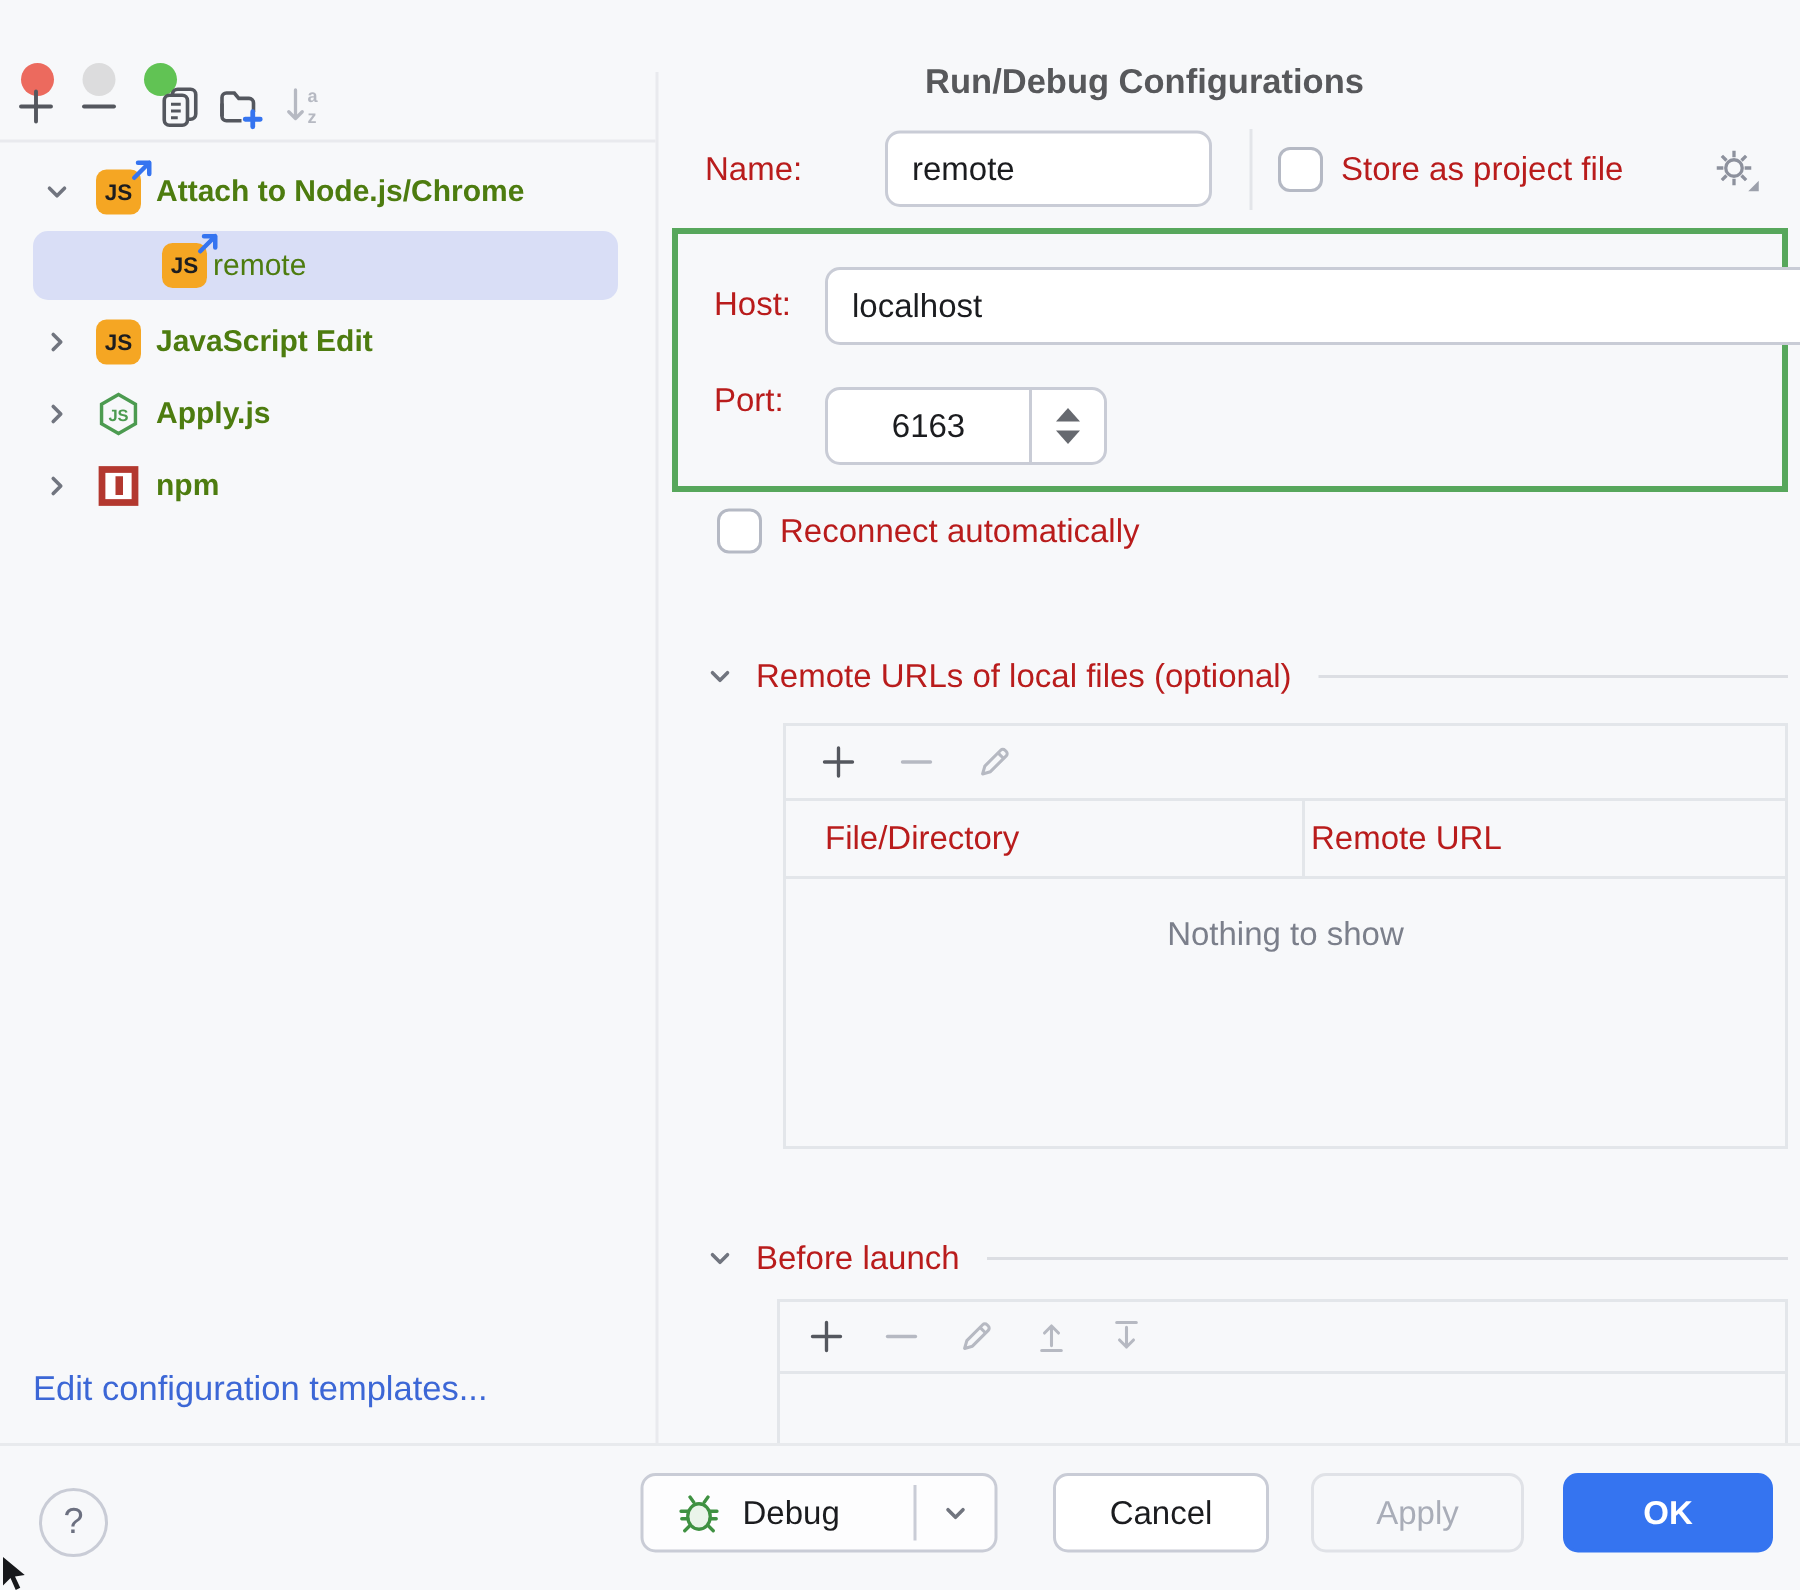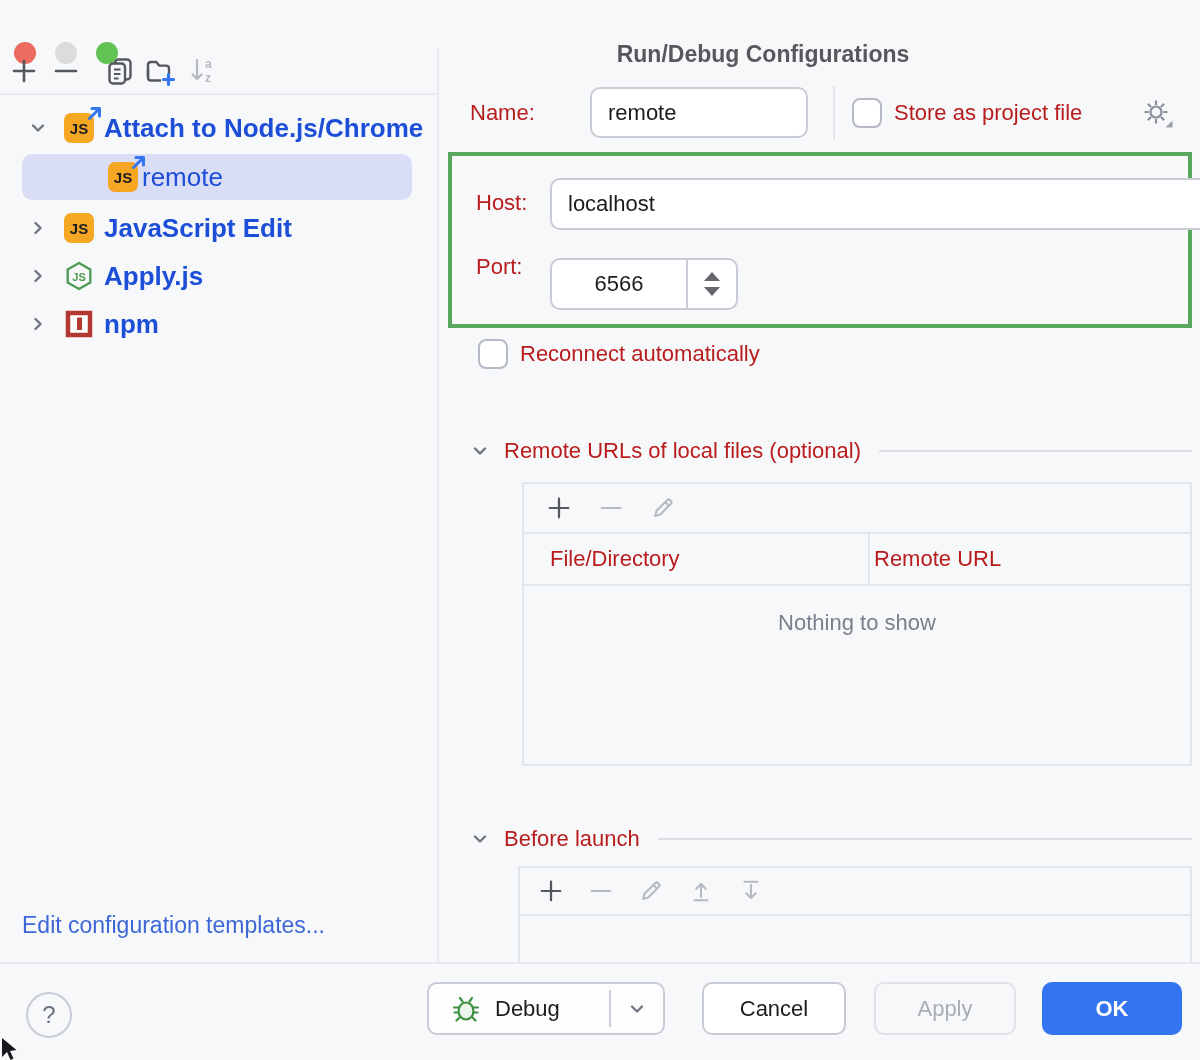--- a/index.html
+++ b/index.html
@@ -22,21 +22,21 @@
   .win-title {
     position:absolute; top:5px; left:763px; transform:translateX(-50%);
     font-size:23px; font-weight:700; color:#57585b; white-space:nowrap;
   }
 
   
   .left-toolbar { position:absolute; left:0; top:48px; width:437px; height:47px; border-bottom:2px solid #e9eaee; }
   .tb-icon { position:absolute; top:7px; width:32px; height:32px; display:flex; align-items:center; justify-content:center; cursor:default; }
 
   .tree-row { position:absolute; left:0; width:437px; height:48px; display:flex; align-items:center; }
-  .tree-label { font-size:26px; color:#1d4ed8; white-space:nowrap; }
+  .tree-label { font-size:20px; color:#4d7c0f; white-space:nowrap; }
   .bold { font-weight:700; }
   .sel-bg { position:absolute; left:22px; top:154px; width:390px; height:46px; background:#d9def6; border-radius:10px; }
   .chev { width:20px; height:20px; flex:0 0 auto; }
   .jsbadge {
     width:30px; height:30px; background:#f5a623; border-radius:7px;
     display:flex; align-items:center; justify-content:center;
     font-size:15px; font-weight:700; color:#1c1d20; position:relative; flex:0 0 auto;
   }
   .attach-arrow { position:absolute; top:-9px; right:-10px; width:19px; height:19px; }
   .icon30 { width:30px; height:30px; flex:0 0 auto; }
@@ -210,21 +210,21 @@
     <path d="M16 4.5v4.4M16 23.1v4.4M4.5 16h4.4M23.1 16h4.4M7.9 7.9l3.1 3.1M21 21l3.1 3.1M24.1 7.9L21 11M11 21l-3.1 3.1" stroke="#8d919d" stroke-width="2.2"></path>
     <path d="M25.5 31.5h7v-7z" fill="#9ca0ab"></path>
   </svg>
 </div>
 
 <div class="hl-box abs" style="left:448px;top:152px;width:744px;height:176px;"></div>
 <div class="lbl abs" style="left:476px;top:190px;">Host:</div>
 <input class="input abs" style="left: 550px; top: 178px; width: 734px; height: 52px;" type="text" value="localhost">
 <div class="lbl abs" style="left:476px;top:254px;">Port:</div>
 <div class="abs" style="left:550px;top:258px;width:188px;height:52px;background:#fff;border:2px solid #c9ccd6;border-radius:10px;display:flex;">
-  <div style="flex:1;display:flex;align-items:center;justify-content:center;font-size:22px;">6566</div>
+  <div style="flex:1;display:flex;align-items:center;justify-content:center;font-size:22px;">6163</div>
   <div class="stepper">
     <div class="tri-up"></div>
     <div class="tri-down"></div>
   </div>
 </div>
 
 <div class="cb abs" style="left:478px;top:339px;"></div>
 <div class="lbl abs" style="left:520px;top:341px;">Reconnect automatically</div>
 
 <div class="sec-head abs" style="left:470px;top:436px;width:722px;height:30px;">

